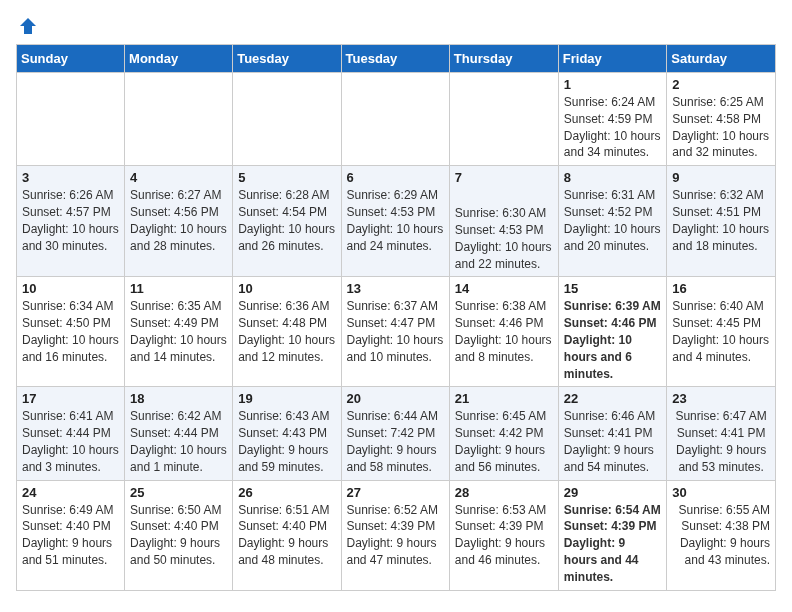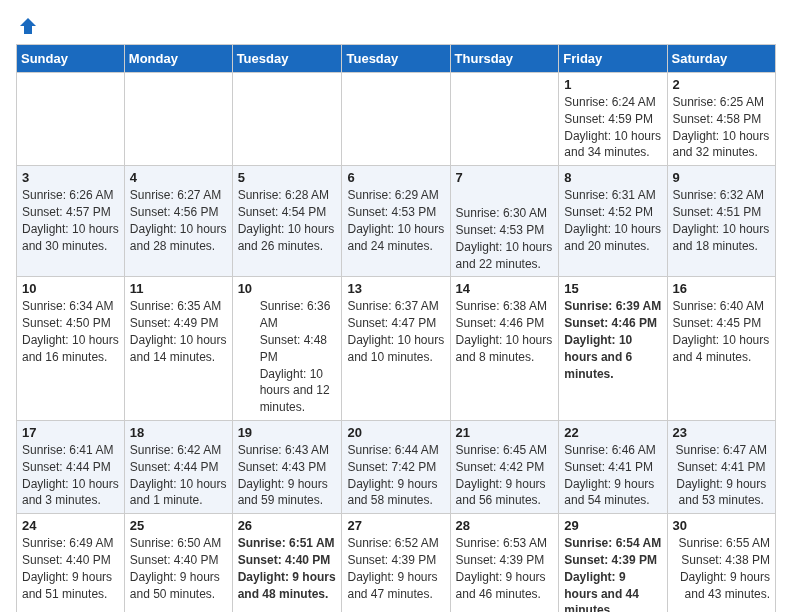--- a/index.html
+++ b/index.html
@@ -198,21 +198,21 @@
 Daylight: 10 hours and 16 minutes.</div>
         </td>
         <td>
           <span class="day-number">11</span>
           <div class="day-info" style="white-space: pre-line;">Sunrise: 6:35 AM
 Sunset: 4:49 PM
 Daylight: 10 hours and 14 minutes.</div>
         </td>
         <td>
           <span class="day-number">10</span>
-          <div class="day-info" style="white-space: pre-line; margin-left: 22px;">Sunrise: 6:36 AM
+          <div class="day-info" style="white-space: pre-line;">Sunrise: 6:36 AM
 Sunset: 4:48 PM
 Daylight: 10 hours and 12 minutes.</div>
         </td>
         <td>
           <span class="day-number">13</span>
           <div class="day-info" style="white-space: pre-line;">Sunrise: 6:37 AM
 Sunset: 4:47 PM
 Daylight: 10 hours and 10 minutes.</div>
         </td>
         <td>
@@ -286,21 +286,21 @@
 Daylight: 9 hours and 51 minutes.</div>
         </td>
         <td>
           <span class="day-number">25</span>
           <div class="day-info" style="white-space: pre-line;">Sunrise: 6:50 AM
 Sunset: 4:40 PM
 Daylight: 9 hours and 50 minutes.</div>
         </td>
         <td>
           <span class="day-number">26</span>
-          <div class="day-info" style="white-space: pre-line; font-weight: bold;">Sunrise: 6:51 AM
+          <div class="day-info" style="white-space: pre-line;">Sunrise: 6:51 AM
 Sunset: 4:40 PM
 Daylight: 9 hours and 48 minutes.</div>
         </td>
         <td>
           <span class="day-number">27</span>
           <div class="day-info" style="white-space: pre-line;">Sunrise: 6:52 AM
 Sunset: 4:39 PM
 Daylight: 9 hours and 47 minutes.</div>
         </td>
         <td>

